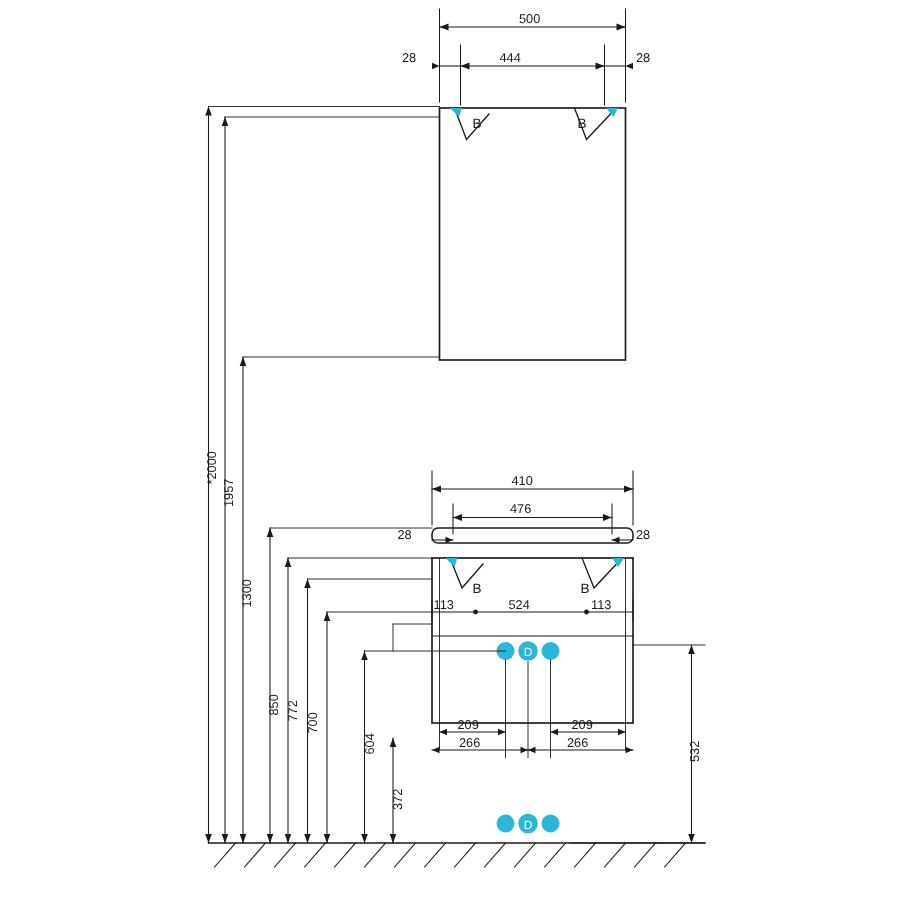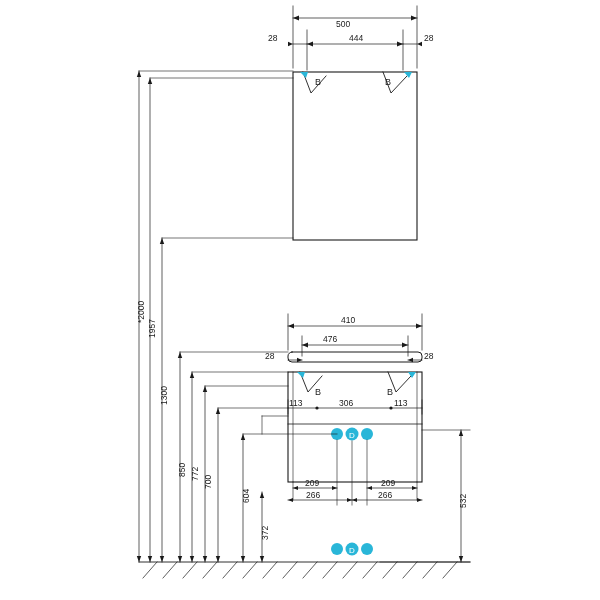--- a/index.html
+++ b/index.html
@@ -194,38 +194,38 @@
       <line x1="262" y1="492" x2="262" y2="562" stroke-width="0.7"></line>
       <path d="M262 492 L259.8 498 L264.2 498 Z" fill="#1a1a1a" stroke="none"></path>
       <path d="M262 562 L259.8 556 L264.2 556 Z" fill="#1a1a1a" stroke="none"></path>
 
       <line x1="218" y1="408" x2="218" y2="562" stroke-width="0.7"></line>
       <path d="M218 408 L215.8 414 L220.2 414 Z" fill="#1a1a1a" stroke="none"></path>
       <path d="M218 562 L215.8 556 L220.2 556 Z" fill="#1a1a1a" stroke="none"></path>
     </g>
   </svg>
 
-  <div class="dim-label" style="left:336px; top:8px;margin-top:12px;">500</div>
+  <div class="dim-label" style="left:346px; top:8px;">500</div>
   <div class="dim-label" style="left:268px; top:34px;">28</div>
-  <div class="dim-label" style="left:349px; top:34px;">444</div>
+  <div class="dim-label" style="left:333px; top:34px;">444</div>
   <div class="dim-label" style="left:424px; top:34px;">28</div>
 
   <div class="part-label" style="left:315px; top:78px;">B</div>
   <div class="part-label" style="left:385px; top:78px;">B</div>
 
   <div class="dim-label" style="left:341px; top:316px;">410</div>
-  <div class="dim-label" style="left:323px; top:335px;text-align:right;">476</div>
+  <div class="dim-label" style="left:340px; top:335px;text-align:right;">476</div>
   <div class="dim-label" style="left:265px; top:352px;">28</div>
   <div class="dim-label" style="left:424px; top:352px;">28</div>
 
   <div class="part-label" style="left:315px; top:388px;">B</div>
   <div class="part-label" style="left:387px; top:388px;">B</div>
 
   <div class="dim-label" style="left:289px; top:399px;">113</div>
-  <div class="dim-label" style="left:339px; top:399px;">306</div>
+  <div class="dim-label" style="left:339px; top:399px;">524</div>
   <div class="dim-label" style="left:394px; top:399px;">113</div>
 
   <div class="dim-label" style="left:305px; top:479px;">209</div>
   <div class="dim-label" style="left:381px; top:479px;">209</div>
   <div class="dim-label" style="left:306px; top:491px;">266</div>
   <div class="dim-label" style="left:378px; top:491px;">266</div>
 
   <div class="dim-label rot" style="left:459px; top:508px;">532</div>
 
   <div class="dim-label rot" style="left:137px; top:323px;">*2000</div>

